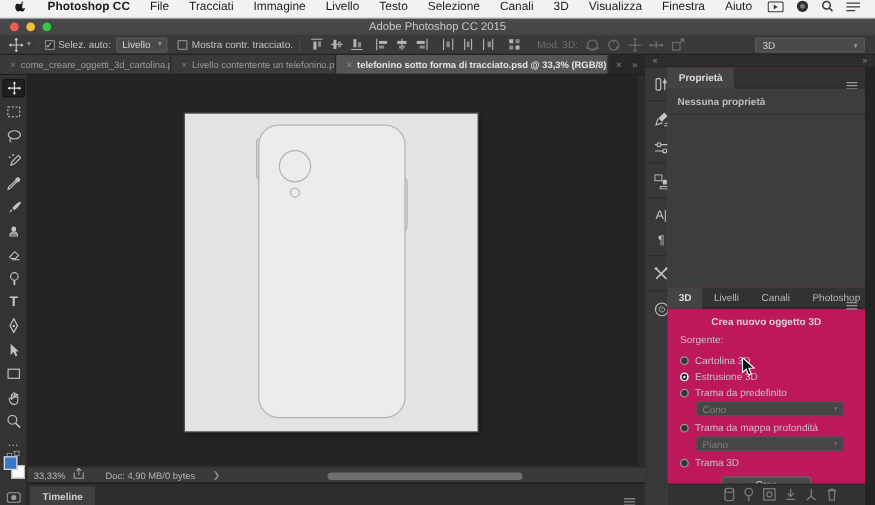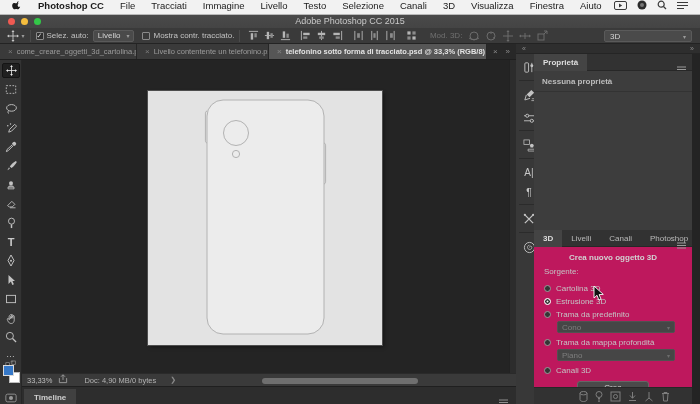--- a/index.html
+++ b/index.html
@@ -542,21 +542,21 @@
       <div class="radio-row">
         <span class="rb"></span>
         <span>Trama da mappa profondità</span>
       </div>
       <div class="subdd">
         <span>Piano</span>
         <span class="chev" style="color:#6c6c6c;">▾</span>
       </div>
       <div class="radio-row">
         <span class="rb"></span>
-        <span>Canali 3D</span>
+        <span>Trama 3D</span>
       </div>
 
       <div id="crea-btn">Crea</div>
     </div>
 
     <div id="panel3d-footer">
       <span><svg width="9" height="11" viewBox="0 0 9 11">
             <ellipse cx="4.5" cy="2.2" rx="3.5" ry="1.7" fill="none" stroke="#bbb"></ellipse>
             <path d="M1 2.2v6.5c0 1 1.6 1.8 3.5 1.8s3.5-.8 3.5-1.8V2.2" fill="none" stroke="#bbb"></path>
           </svg></span>

